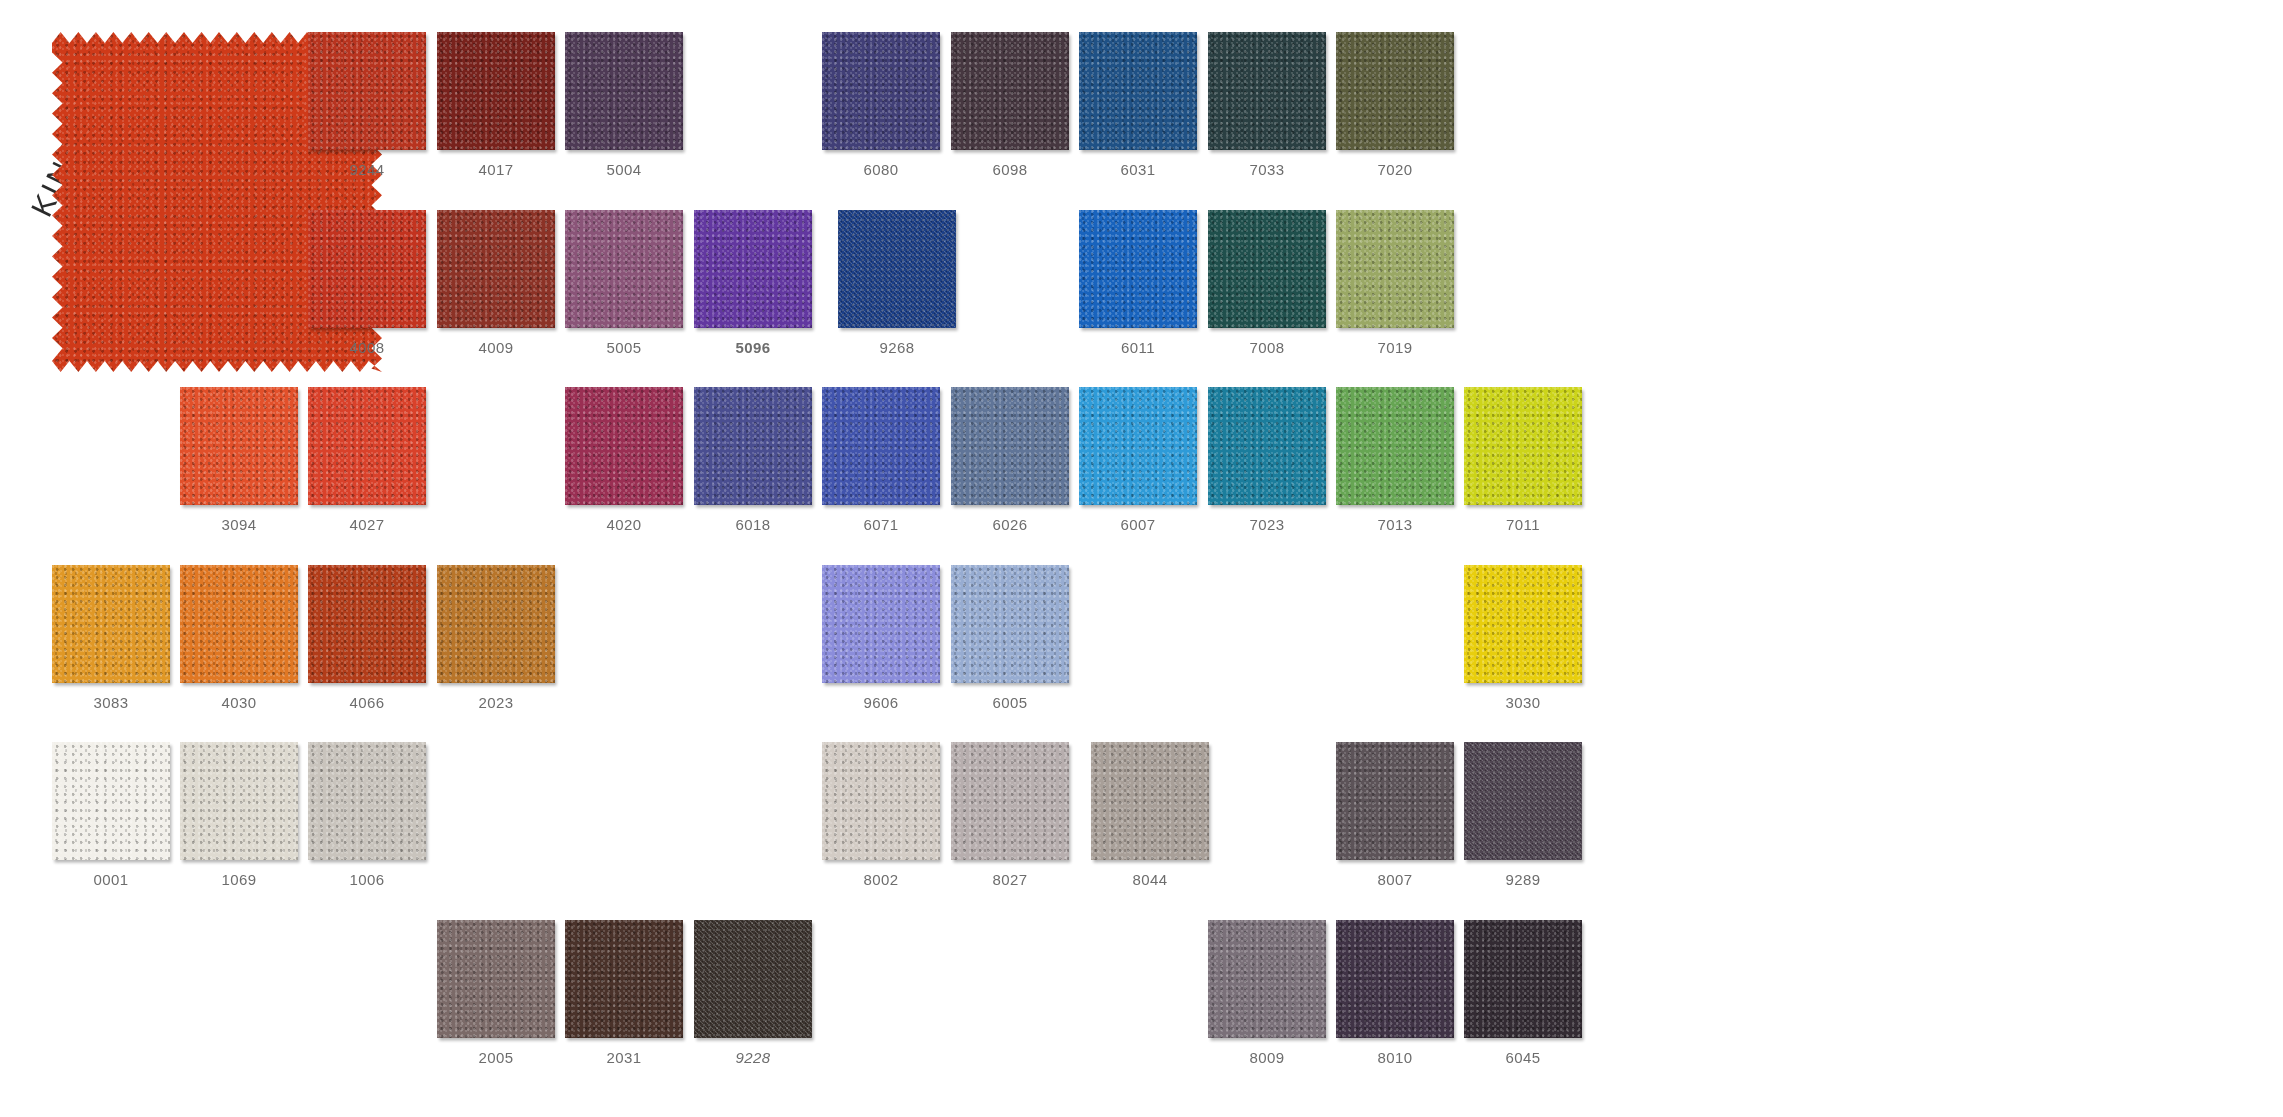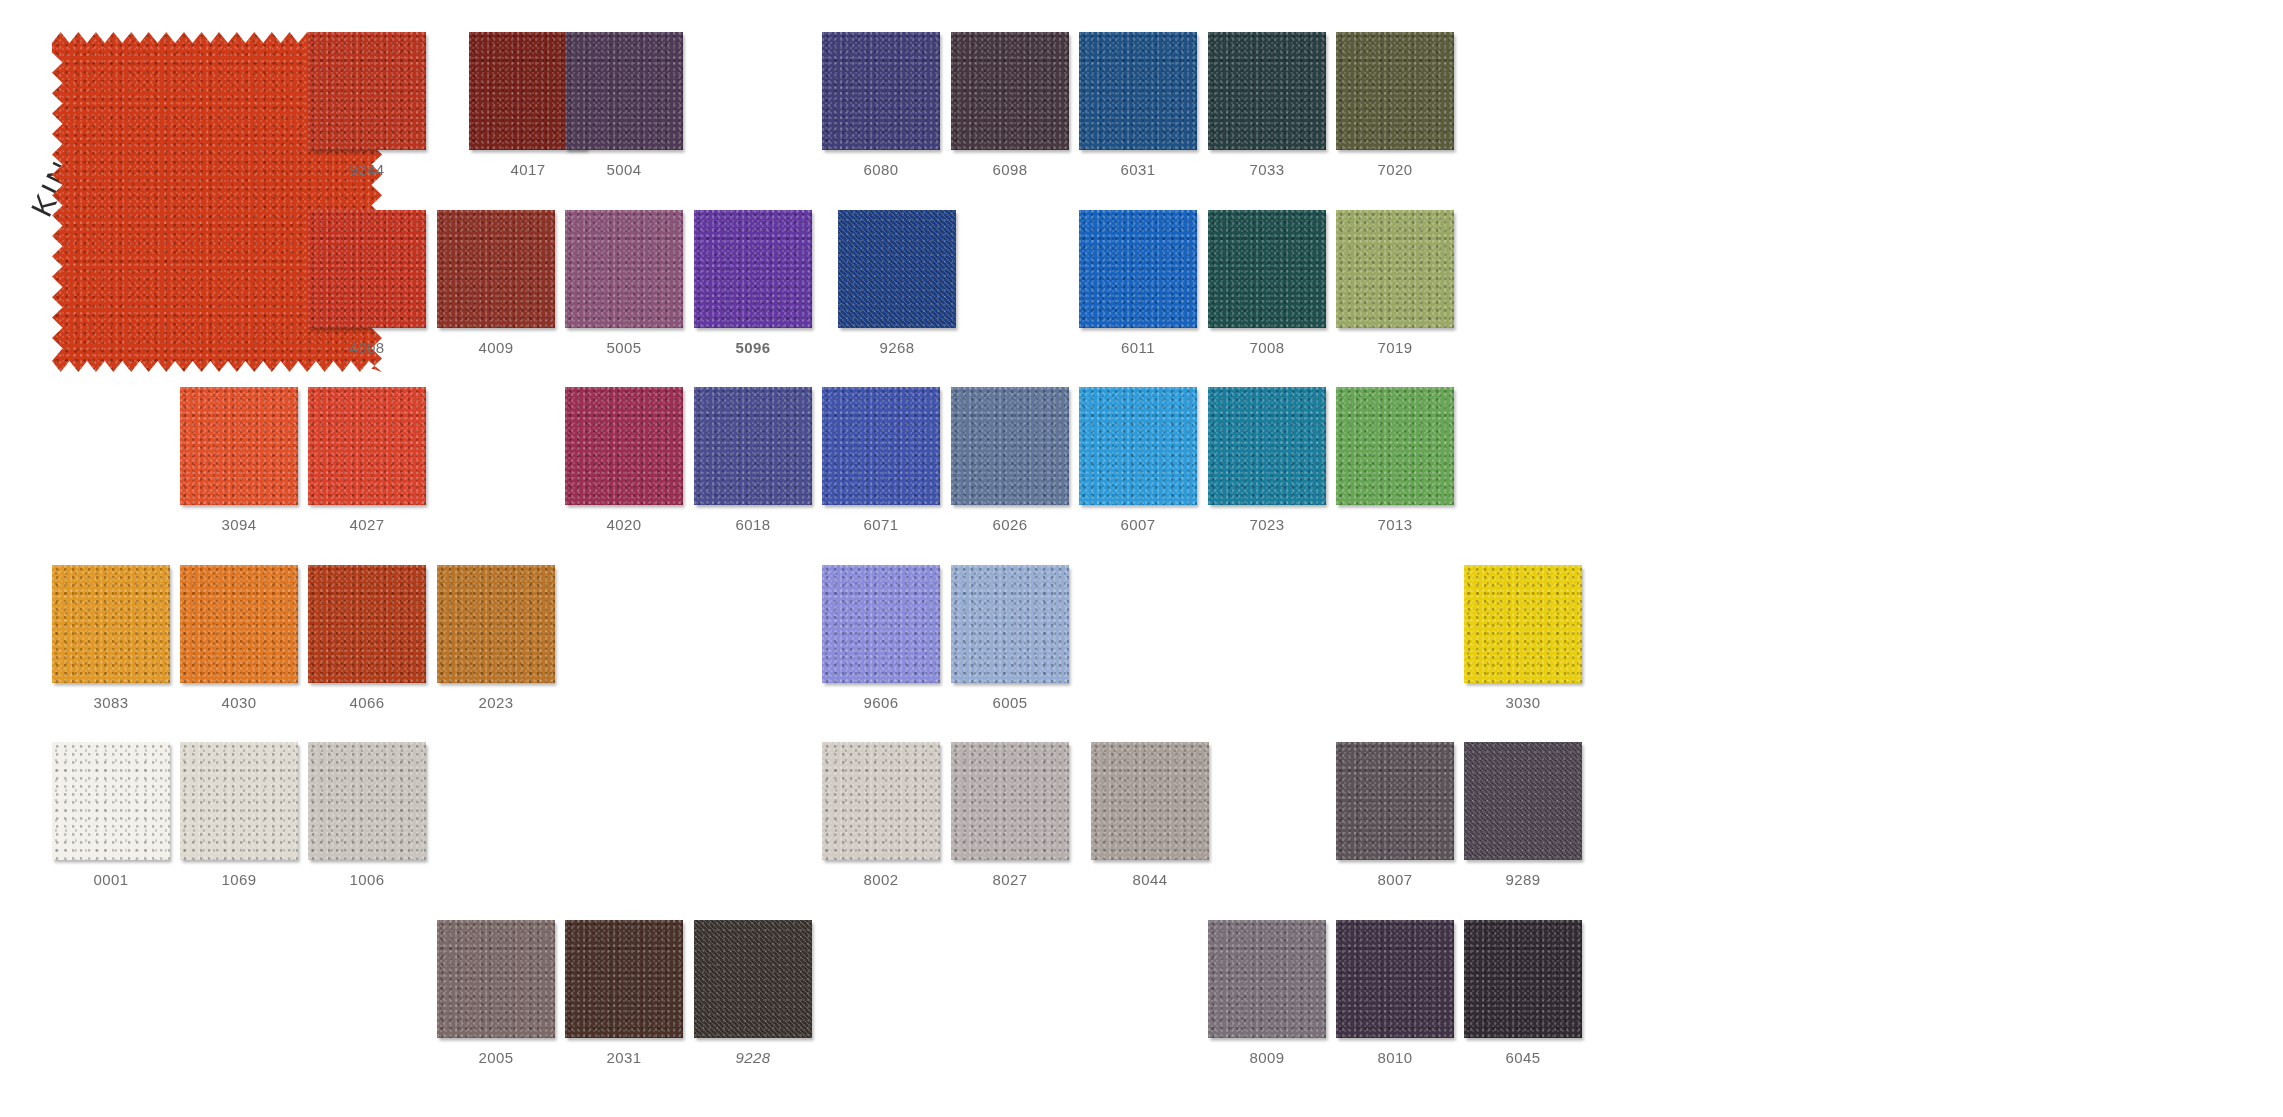--- a/index.html
+++ b/index.html
@@ -130,21 +130,21 @@
   <div class="pinked" style="background-color: rgb(207, 58, 25);"></div>
 </div>
 
 <div id="swatch-grid">
     <div class="swatch-cell" style="left: 308px; top: 32px;">
       <div class="swatch-chip" style="background-color: rgb(184, 52, 31);">
         <div class="tex"></div>
       </div>
       <div class="swatch-code">9244</div>
     </div>
-    <div class="swatch-cell" style="left: 437px; top: 32px; margin-left: 32px;">
+    <div class="swatch-cell" style="left: 437px; top: 32px;">
       <div class="swatch-chip" style="background-color: rgb(120, 34, 28);">
         <div class="tex"></div>
       </div>
       <div class="swatch-code">4017</div>
     </div>
     <div class="swatch-cell" style="left: 565px; top: 32px;">
       <div class="swatch-chip" style="background-color: rgb(78, 58, 85);">
         <div class="tex"></div>
       </div>
       <div class="swatch-code">5004</div>
@@ -274,20 +274,26 @@
         <div class="tex"></div>
       </div>
       <div class="swatch-code">7023</div>
     </div>
     <div class="swatch-cell" style="left: 1336px; top: 387px;">
       <div class="swatch-chip" style="background-color: rgb(102, 165, 83);">
         <div class="tex"></div>
       </div>
       <div class="swatch-code">7013</div>
     </div>
+    <div class="swatch-cell" style="left: 1464px; top: 387px;">
+      <div class="swatch-chip" style="background-color: rgb(204, 212, 26);">
+        <div class="tex"></div>
+      </div>
+      <div class="swatch-code">7011</div>
+    </div>
     <div class="swatch-cell" style="left: 52px; top: 565px;">
       <div class="swatch-chip" style="background-color: rgb(224, 152, 38);">
         <div class="tex"></div>
       </div>
       <div class="swatch-code">3083</div>
     </div>
     <div class="swatch-cell" style="left: 180px; top: 565px;">
       <div class="swatch-chip" style="background-color: rgb(224, 119, 35);">
         <div class="tex"></div>
       </div>

